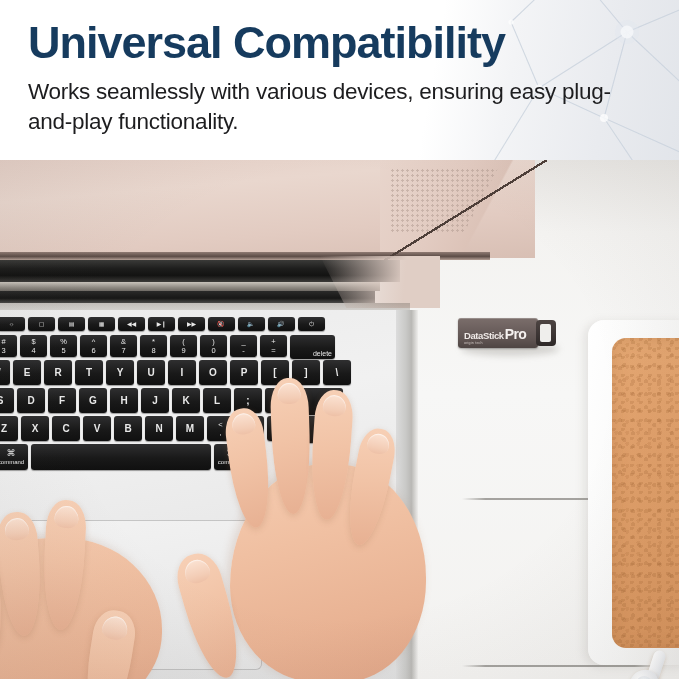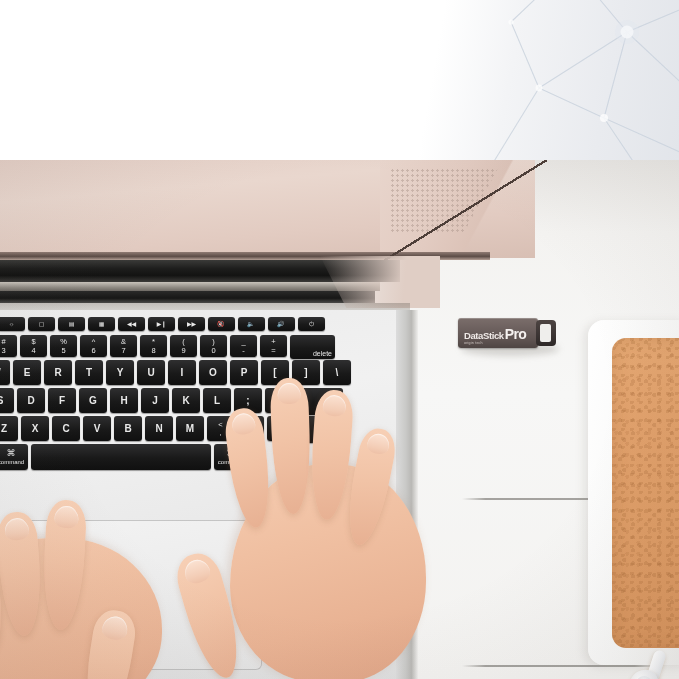--- a/index.html
+++ b/index.html
@@ -273,20 +273,24 @@
         <circle cx="150" cy="118" r="3.4" opacity="0.75"></circle>
         <circle cx="122" cy="52" r="2.6" opacity="0.7"></circle>
         <circle cx="96" cy="206" r="3" opacity="0.7"></circle>
         <circle cx="262" cy="218" r="3" opacity="0.7"></circle>
       </g>
       <g fill="#dfe6ee">
         <circle cx="238" cy="62" r="12" opacity="0.35"></circle>
       </g>
     </svg>
 
+    <div class="head-wrap">
+      <h1 class="headline">Universal Compatibility</h1>
+      <p class="subline">Works seamlessly with various devices, ensuring easy plug-and-play functionality.</p>
+    </div>
   </div>
 
   <div class="photo">
     <div class="desk"></div>
     <div class="desk-seam" style="left:462px;top:338px;width:196px;"></div>
     <div class="desk-seam" style="left:462px;top:505px;width:196px;"></div>
 
     <div class="rg-lap">
       <div class="rg-body"></div>
       <div class="rg-bevel"></div>

